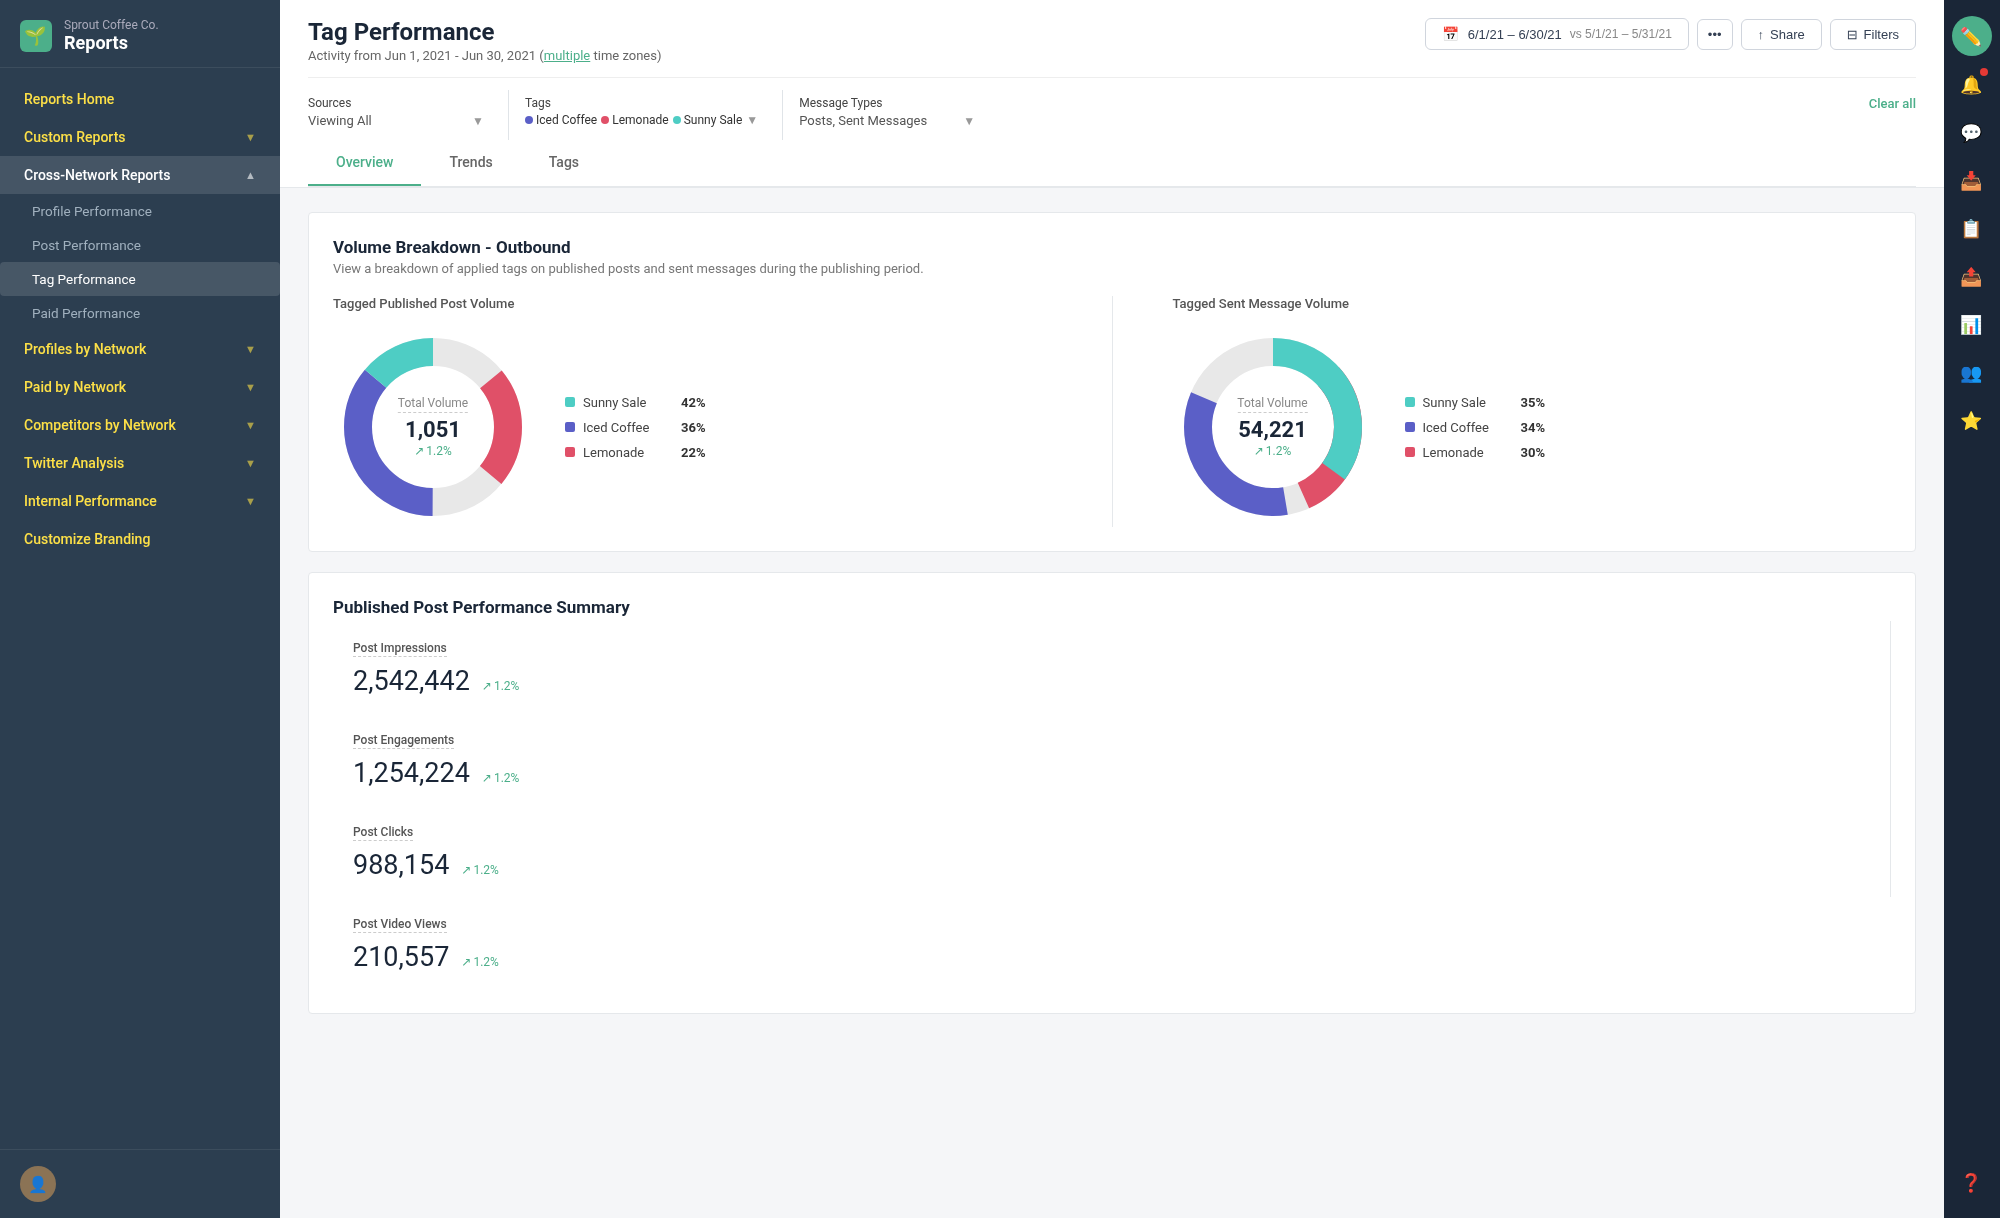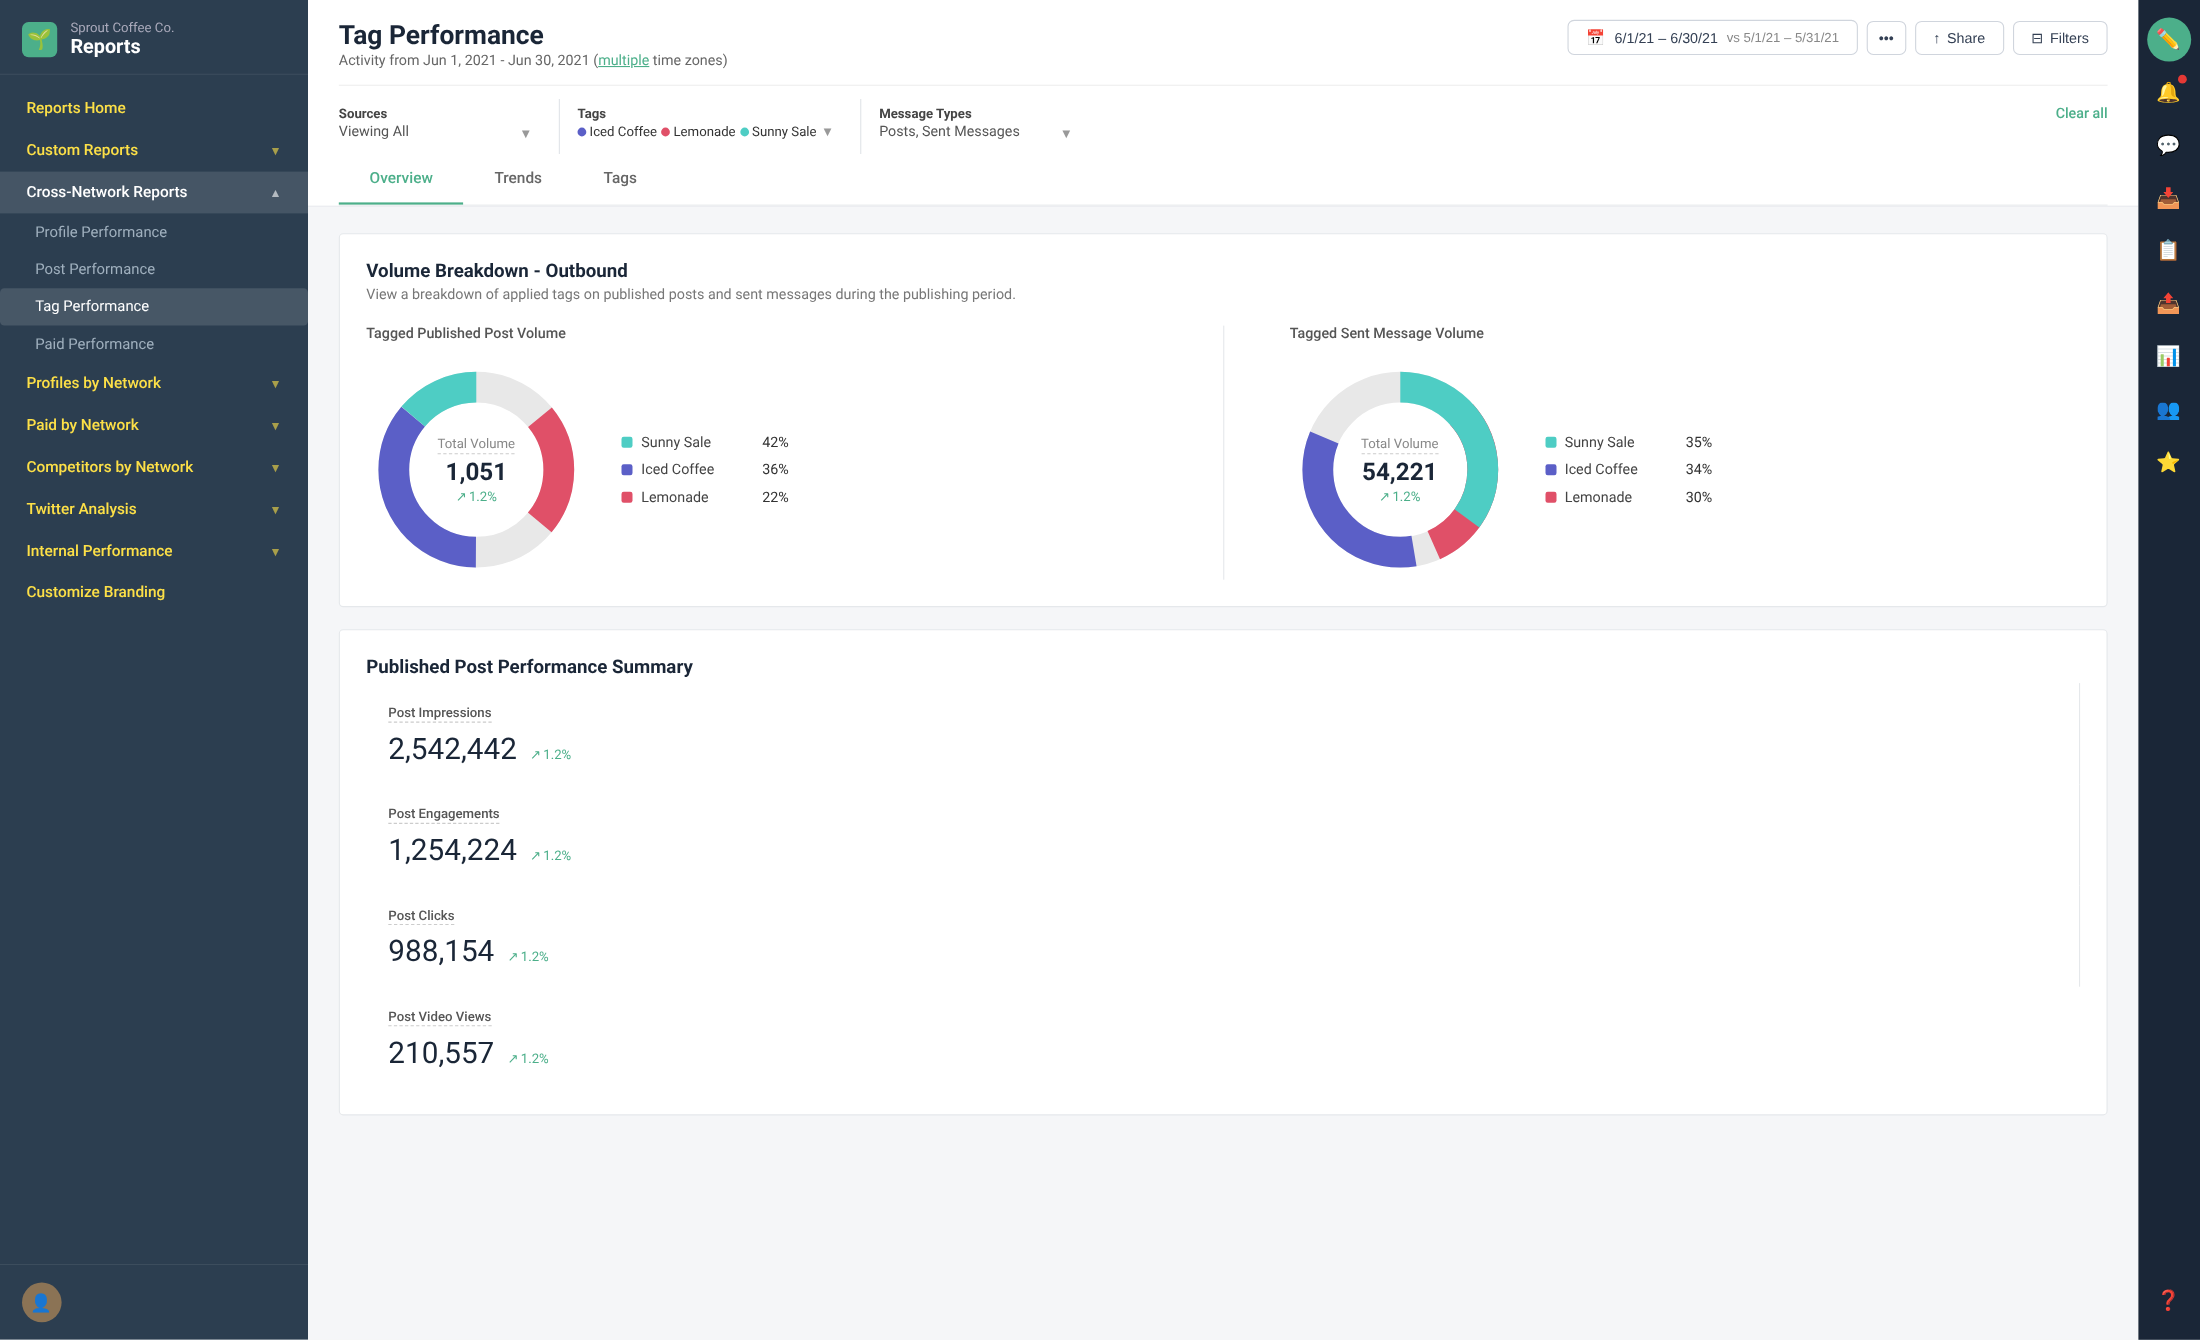--- a/index.html
+++ b/index.html
@@ -152,21 +152,21 @@
       gap: 0;
       align-items: stretch;
       padding: 12px 0 0 0;
       border-top: 1px solid #eee;
     }
     .filter-group {
       padding: 6px 24px 12px 0;
       min-width: 200px;
       cursor: pointer;
     }
-    .filter-label { font-size: 12px; font-weight: 700; color: #444; margin-bottom: 3px; }
+    .filter-label { font-size: 12px; font-weight: 400; color: #444; margin-bottom: 3px; }
     .filter-value { font-size: 13px; color: #555; display: flex; align-items: center; gap: 4px; }
     .tag-pill {
       display: inline-flex; align-items: center; gap: 3px;
       font-size: 12px; color: #333;
     }
     .tag-dot { width: 8px; height: 8px; border-radius: 50%; display: inline-block; }
     .filter-chevron { margin-left: auto; color: #999; font-size: 12px; }
     .filter-separator { width: 1px; background: #e0e4e8; margin: 0 16px 0 0; }
     .clear-all { color: #4caf8a; font-size: 13px; cursor: pointer; padding: 6px 0; margin-left: auto; font-weight: 500; }
 
@@ -233,21 +233,21 @@
       text-align: center;
     }
     .donut-center-label { font-size: 12px; color: #888; border-bottom: 1px dashed #ccc; padding-bottom: 2px; margin-bottom: 4px; }
     .donut-center-value { font-size: 22px; font-weight: 700; color: #1a2637; }
     .donut-center-change { font-size: 12px; color: #4caf8a; display: flex; align-items: center; gap: 2px; justify-content: center; margin-top: 2px; }
 
     .legend { display: flex; flex-direction: column; gap: 10px; }
     .legend-item { display: flex; align-items: center; gap: 8px; font-size: 13px; }
     .legend-dot { width: 10px; height: 10px; border-radius: 2px; flex-shrink: 0; }
     .legend-name { color: #444; flex: 1; min-width: 90px; }
-    .legend-pct { color: #333; font-weight: 400; margin-left: 12px; }
+    .legend-pct { color: #333; font-weight: 700; }
 
     
     .stats-row {
       display: flex;
       gap: 0;
       flex-direction: column;
     }
     .stat-card {
       flex: 1;
       padding: 16px 20px;

